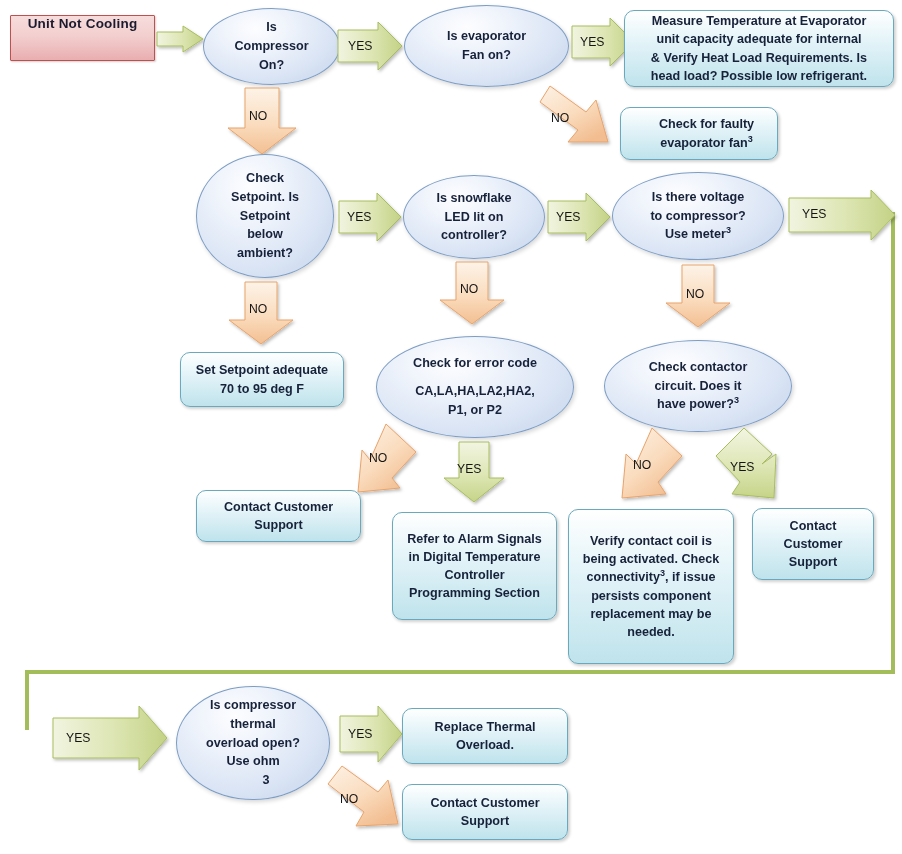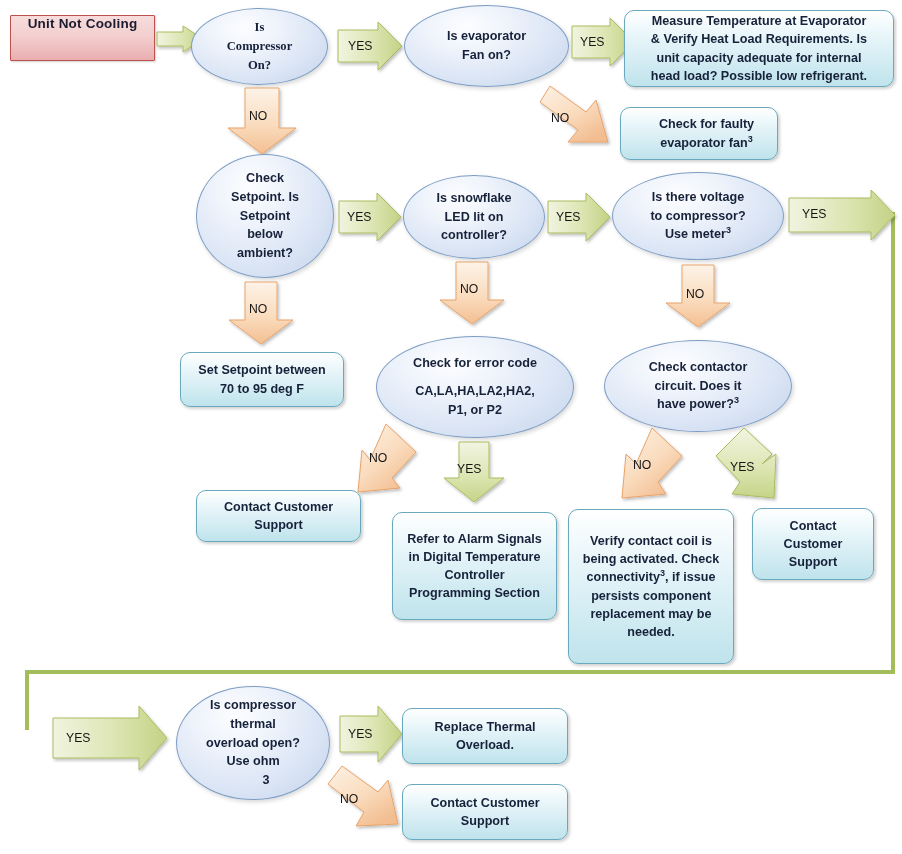--- a/index.html
+++ b/index.html
@@ -116,21 +116,21 @@
   <div class="node startbox" style="left:10px;top:15px;width:145px;height:46px;">
     <span>Unit Not Cooling</span>
   </div>
 
   <div class="arrow" style="left:157px;top:26px;">
     <svg width="46" height="26" viewBox="0 0 46 26">
       <path d="M0,6 L26,6 L26,0 L46,13 L26,26 L26,20 L0,20 Z" fill="url(#gYesH)" stroke="#a8bd5e" stroke-width="1" filter="url(#sh)"></path>
     </svg>
   </div>
 
-  <div class="node ellipse" style="left:191px;top:8px;width:137px;height:77px;font-family:Liberation Serif, serif;">
+  <div class="node ellipse" style="left:203px;top:8px;width:137px;height:77px;">
     <div>
       <div>Is</div>
       <div>Compressor</div>
       <div>On?</div>
     </div>
   </div>
 
   <div class="arrow" style="left:338px;top:22px;">
     <svg width="64" height="48" viewBox="0 0 64 48">
       <path d="M0,8 L40,8 L40,0 L64,24 L40,48 L40,40 L0,40 Z" fill="url(#gYesH)" stroke="#a8bd5e" stroke-width="1" filter="url(#sh)"></path>
@@ -148,22 +148,22 @@
   <div class="arrow" style="left:572px;top:18px;">
     <svg width="62" height="48" viewBox="0 0 62 48">
       <path d="M0,8 L38,8 L38,0 L62,24 L38,48 L38,40 L0,40 Z" fill="url(#gYesH)" stroke="#a8bd5e" stroke-width="1" filter="url(#sh)"></path>
     </svg>
     <span class="lbl" style="left:8px;top:17px;">YES</span>
   </div>
 
   <div class="node rbox" style="left:624px;top:10px;width:270px;height:77px;">
     <div>
       <div>Measure Temperature at Evaporator</div>
+      <div>unit capacity adequate for internal</div>
       <div>&amp; Verify Heat Load Requirements.  Is</div>
-      <div>unit capacity adequate for internal</div>
       <div>head load? Possible low refrigerant.</div>
     </div>
   </div>
 
   <div class="arrow" style="left:524px;top:86px;">
     <svg width="90" height="72" viewBox="0 0 90 72">
       <path d="M26,0 L62,26 L72,14 L84,56 L44,56 L54,44 L16,16 Z" fill="url(#gNoD)" stroke="#e8a36a" stroke-width="1" filter="url(#sh)"></path>
     </svg>
     <span class="lbl" style="left:27px;top:25px;">NO</span>
   </div>
@@ -249,21 +249,21 @@
 
   <div class="arrow" style="left:666px;top:265px;">
     <svg width="64" height="62" viewBox="0 0 64 62">
       <path d="M16,0 L48,0 L48,38 L64,38 L32,62 L0,38 L16,38 Z" fill="url(#gNoV)" stroke="#e8a36a" stroke-width="1" filter="url(#sh)"></path>
     </svg>
     <span class="lbl" style="left:20px;top:22px;">NO</span>
   </div>
 
   <div class="node rbox" style="left:180px;top:352px;width:164px;height:55px;">
     <div>
-      <div>Set Setpoint between</div>
+      <div>Set Setpoint adequate</div>
       <div>70 to 95 deg F</div>
     </div>
   </div>
 
   <div class="node ellipse" style="left:376px;top:336px;width:198px;height:102px;">
     <div>
       <div style="margin-bottom:9px;">Check for error code</div>
       <div>CA,LA,HA,LA2,HA2,</div>
       <div>P1, or P2</div>
     </div>

